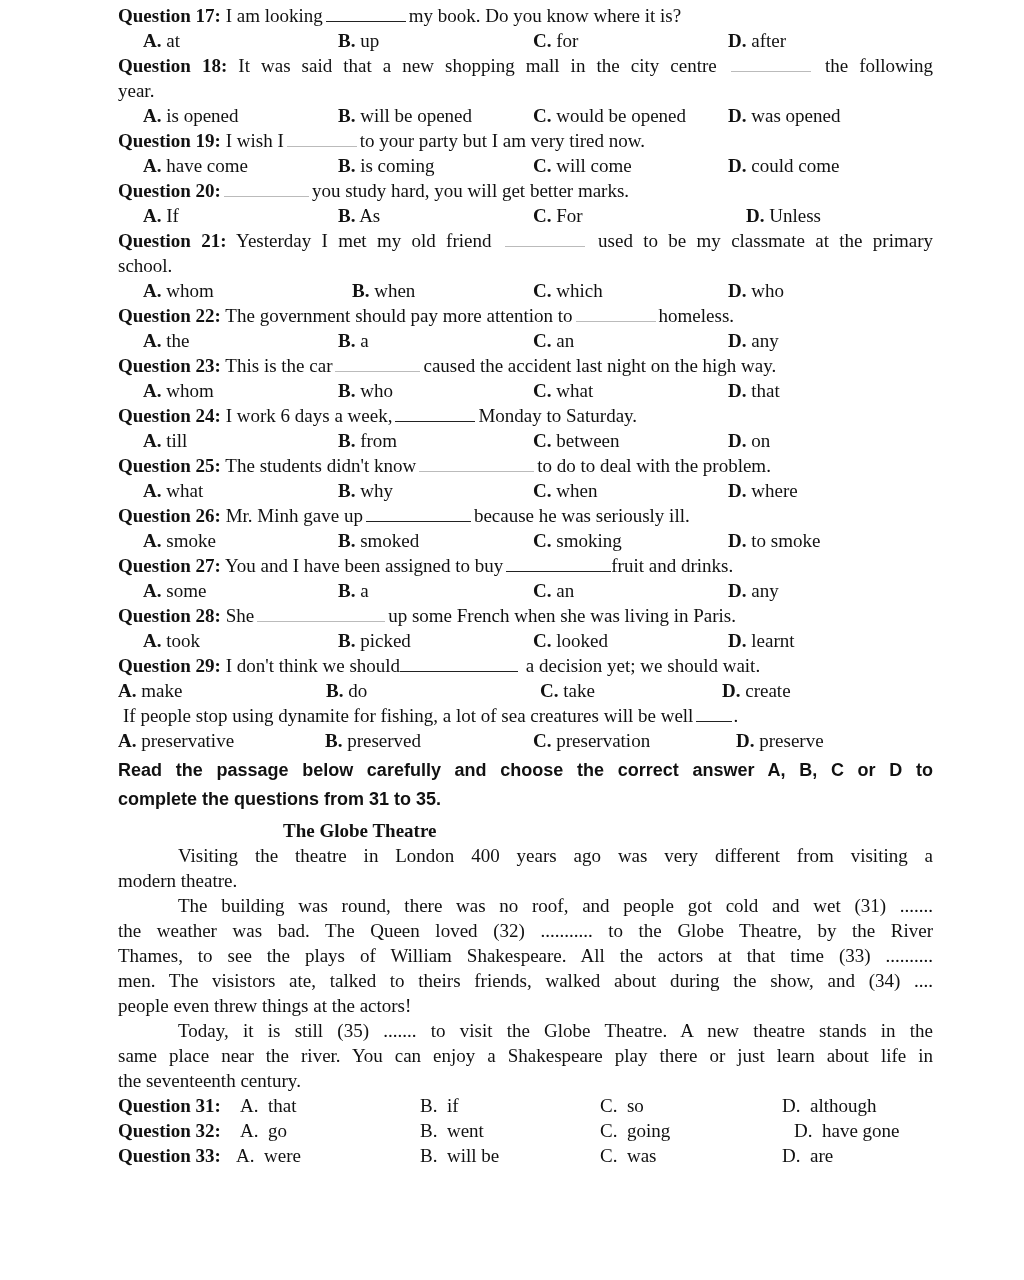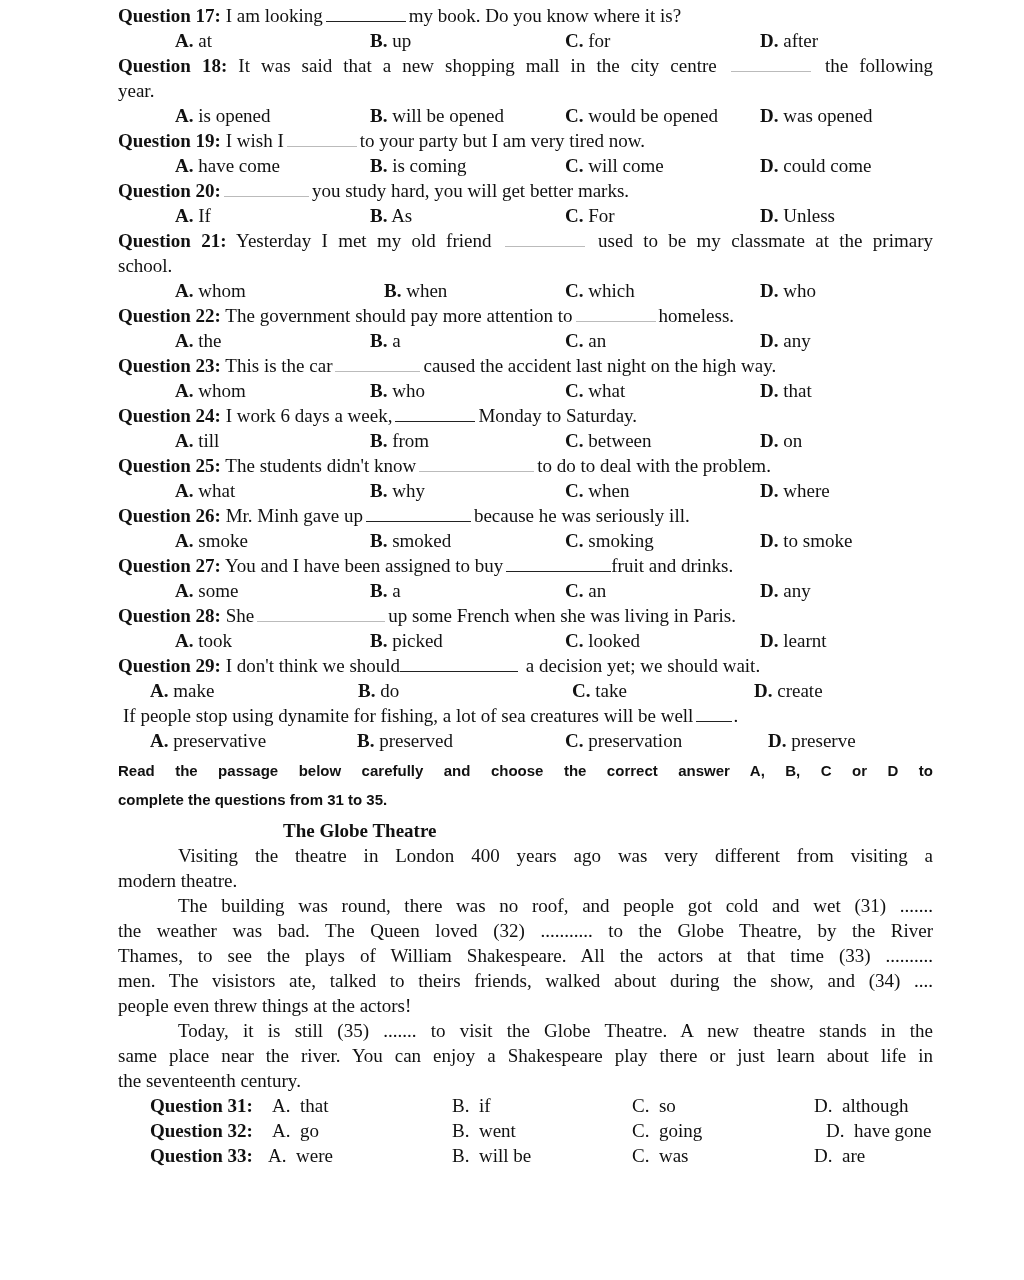--- a/index.html
+++ b/index.html
@@ -6,25 +6,25 @@
   body {
     width: 1024px; height: 1280px; position: relative; overflow: hidden;
     font-family: "Liberation Serif", "DejaVu Serif", serif;
     color: #111; font-size: 19px;
   }
   .page { position: absolute; left: 118px; top: 3px; width: 815px; }
   .line { position: relative; height: 25px; line-height: 25px; white-space: nowrap; }
   .q-label { font-weight: bold; }
   .blank { display: inline-block; border-bottom: 1.5px solid #222; vertical-align: baseline; height: 14px; margin: 0 3px; }
   .blank.light { border-bottom: 1px solid #bbb; }
-  .opts { position: relative; height: 25px; line-height: 25px; margin-left: 32px; }
+  .opts { position: relative; height: 25px; line-height: 25px; }
   .opt { position: absolute; top: 0; white-space: nowrap; }
   .opt b { font-weight: bold; }
   .justify { text-align: justify; text-align-last: justify; }
-  .heading { font-family: "Liberation Sans", "DejaVu Sans", sans-serif; font-weight: bold; font-size: 15px; line-height: 29px; }
+  .heading { font-family: "Liberation Sans", "DejaVu Sans", sans-serif; font-weight: bold; font-size: 18px; line-height: 29px; }
   .title { font-weight: bold; padding-left: 165px; height: 25px; line-height: 25px; margin-top: 4px; }
   .para { line-height: 25px; text-align: justify; }
   .para .l { display: block; height: 25px; white-space: nowrap; }
   .indent { padding-left: 60px; }
 </style>
 </head>
 <body>
 
 <div class="page">
 
@@ -64,21 +64,21 @@
     <span class="opt" style="left:610px"><b>D.</b> <span>could come</span></span>
   </div>
 
   <div class="line">
     <span class="q-label">Question 20:</span><span class="blank light" style="width:85px"></span><span>you study hard, you will get better marks.</span>
   </div>
   <div class="opts">
     <span class="opt" style="left:25px"><b>A.</b> <span>If</span></span>
     <span class="opt" style="left:220px"><b>B.</b> <span>As</span></span>
     <span class="opt" style="left:415px"><b>C.</b> <span>For</span></span>
-    <span class="opt" style="left:610px"><b>D.</b> <span>Unless</span></span>
+    <span class="opt" style="left:628px"><b>D.</b> <span>Unless</span></span>
   </div>
 
   <div class="line justify">
     <span class="q-label">Question 21:</span>
     <span>Yesterday I met my old friend</span>
     <span class="blank light" style="width:80px"></span>
     <span>used to be my classmate at the primary</span>
   </div>
   <div class="line">school.</div>
   <div class="opts">

